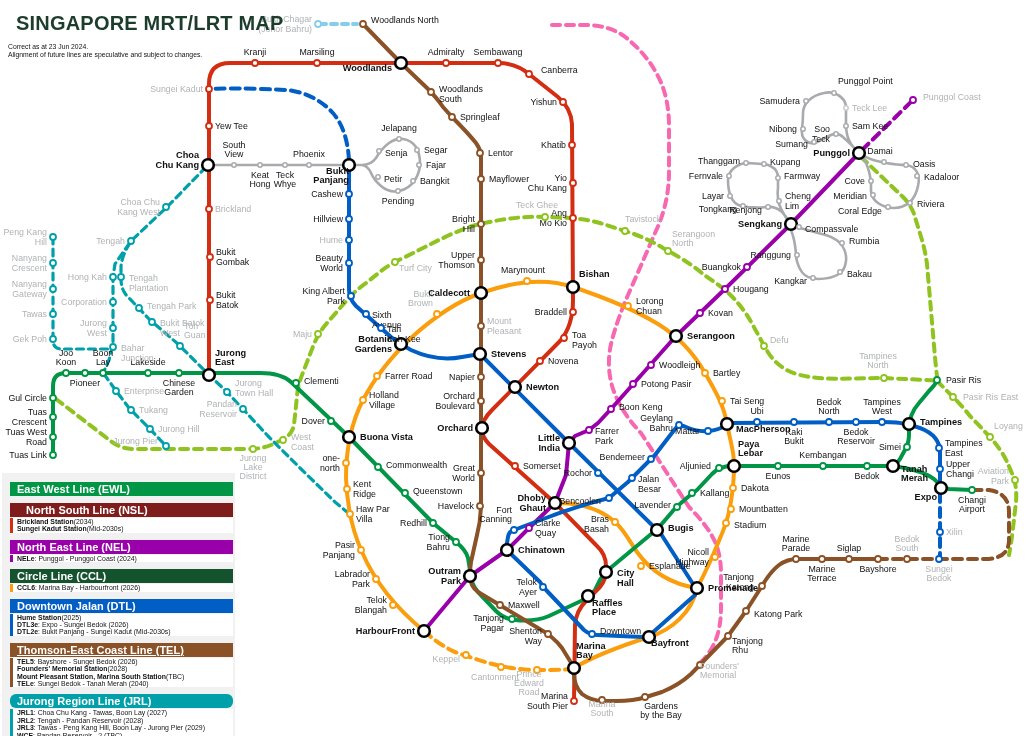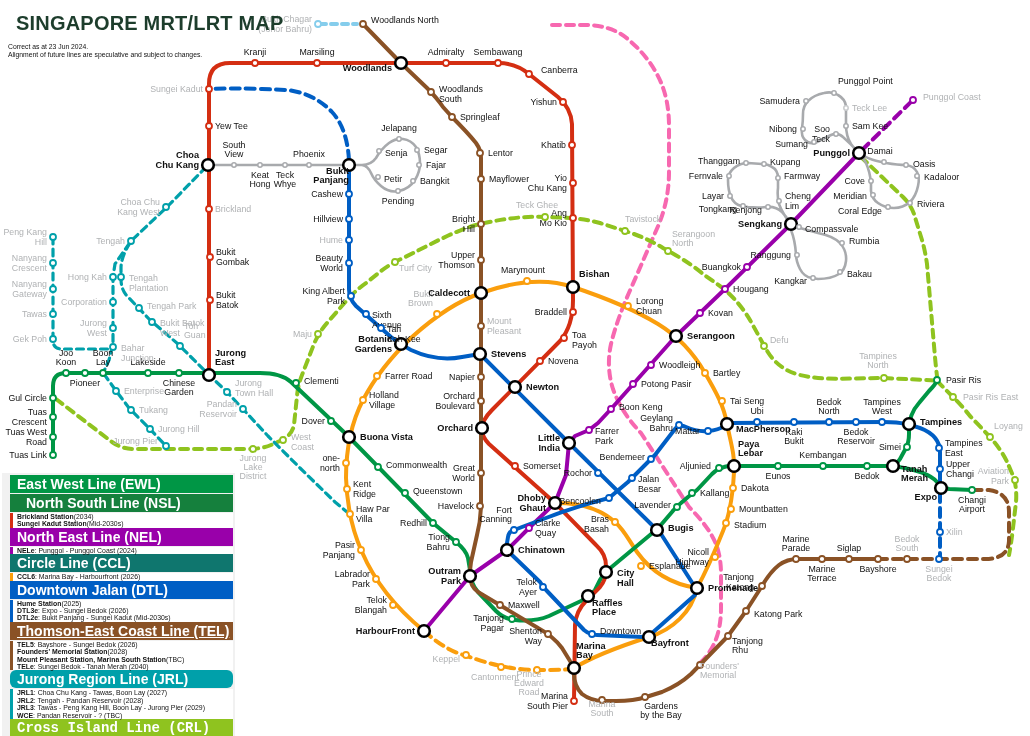--- a/index.html
+++ b/index.html
@@ -2,21 +2,21 @@
 <html><head>
 <meta charset="utf-8">
 <style>
   html,body{margin:0;padding:0;background:#fff;font-family:"Liberation Sans",sans-serif;}
   #stage{position:relative;width:1030px;height:736px;overflow:hidden;background:#fff;}
   #mapsvg{position:absolute;left:0;top:0;}
   #titleblock{position:absolute;left:8px;top:4px;z-index:5;}
   #titleblock h1{margin:8px;font-size:20px;font-weight:bold;letter-spacing:.2px;}
   #titleblock .sub{font-size:6.8px;color:#111;line-height:8px;}
   #legend{position:absolute;left:2px;top:473px;width:233px;z-index:6;background:#f1f1f1;padding:2px 2px 3px 2px;box-sizing:border-box;}
-  .lg-head{font-weight:bold;font-size:14px;color:#fff;padding:1px 0 1px 7px;margin:0 0 1px 6px;}
+  .lg-head{font-weight:bold;font-size:11px;color:#fff;padding:1px 0 1px 7px;margin:7px 0 1px 6px;}
   .lg-entry{font-size:6.9px;line-height:7.4px;color:#111;margin-left:6px;padding-left:4px;border-left:3px solid #ccc;background:#fff;}
   .lg-entry b{font-weight:bold;}
   svg text{font-family:"Liberation Sans",sans-serif;font-size:8.8px;fill:#111;}
   svg text.bold{font-weight:bold;font-size:9.2px;}
   svg text.gray{fill:#b0b2b4;}
 </style>
 </head>
 <body>
 
 <div id="stage">
@@ -505,26 +505,26 @@
       <circle cx="871" cy="181" r="2.2" fill="#fff" stroke="#a8aaad" stroke-width="1.5"></circle>
       <text x="865" y="184" text-anchor="end" class=""><tspan x="865" y="184">Cove</tspan></text>
     </svg>
   <div id="titleblock">
     <h1 style="color: rgb(29, 61, 44);">SINGAPORE MRT/LRT MAP</h1>
     <div class="sub">Correct as at 23 Jun 2024.</div>
     <div class="sub">Alignment of future lines are speculative and subject to changes.</div>
   </div>
   <div id="legend">
       <div class="lg-head" style="background: rgb(0, 150, 69); color: rgb(255, 255, 255);">East West Line (EWL)</div>
-      <div class="lg-head" style="background: #15803d; color: rgb(255, 255, 255); padding-left: 16px;">North South Line (NSL)</div>
+      <div class="lg-head" style="background: #7f1d1d; color: rgb(255, 255, 255); padding-left: 16px;">North South Line (NSL)</div>
       <div class="lg-entry" style="border-left-color: rgb(212, 46, 18);"><b>Brickland Station</b><span>(2034)</span></div>
       <div class="lg-entry" style="border-left-color: rgb(212, 46, 18);"><b>Sungei Kadut Station</b><span>(Mid-2030s)</span></div>
       <div class="lg-head" style="background: rgb(153, 0, 170); color: rgb(255, 255, 255);">North East Line (NEL)</div>
       <div class="lg-entry" style="border-left-color: rgb(153, 0, 170);"><b>NELe</b><span>: Punggol - Punggol Coast (2024)</span></div>
-      <div class="lg-head" style="background: #0f766e; color: rgb(255, 255, 255);">Circle Line (CCL)</div>
+      <div class="lg-head" style="background: #14532d; color: rgb(255, 255, 255);">Circle Line (CCL)</div>
       <div class="lg-entry" style="border-left-color: rgb(250, 158, 13);"><b>CCL6</b><span>: Marina Bay - Harbourfront (2026)</span></div>
       <div class="lg-head" style="background: rgb(0, 94, 196); color: rgb(255, 255, 255);">Downtown Jalan (DTL)</div>
       <div class="lg-entry" style="border-left-color: rgb(0, 94, 196);"><b>Hume Station</b><span>(2025)</span></div>
       <div class="lg-entry" style="border-left-color: rgb(0, 94, 196);"><b>DTL3e</b><span>: Expo - Sungei Bedok (2026)</span></div>
       <div class="lg-entry" style="border-left-color: rgb(0, 94, 196);"><b>DTL2e</b><span>: Bukit Panjang - Sungei Kadut (Mid-2030s)</span></div>
       <div class="lg-head" style="background: rgb(138, 82, 38); color: rgb(255, 255, 255); text-decoration: underline;">Thomson-East Coast Line (TEL)</div>
       <div class="lg-entry" style="border-left-color: rgb(138, 82, 38);"><b>TEL5</b><span>: Bayshore - Sungei Bedok (2026)</span></div>
       <div class="lg-entry" style="border-left-color: rgb(138, 82, 38);"><b>Founders' Memorial Station</b><span>(2028)</span></div>
       <div class="lg-entry" style="border-left-color: rgb(138, 82, 38);"><b>Mount Pleasant Station, Marina South Station</b><span>(TBC)</span></div>
       <div class="lg-entry" style="border-left-color: rgb(138, 82, 38);"><b>TELe</b><span>: Sungei Bedok - Tanah Merah (2040)</span></div>

